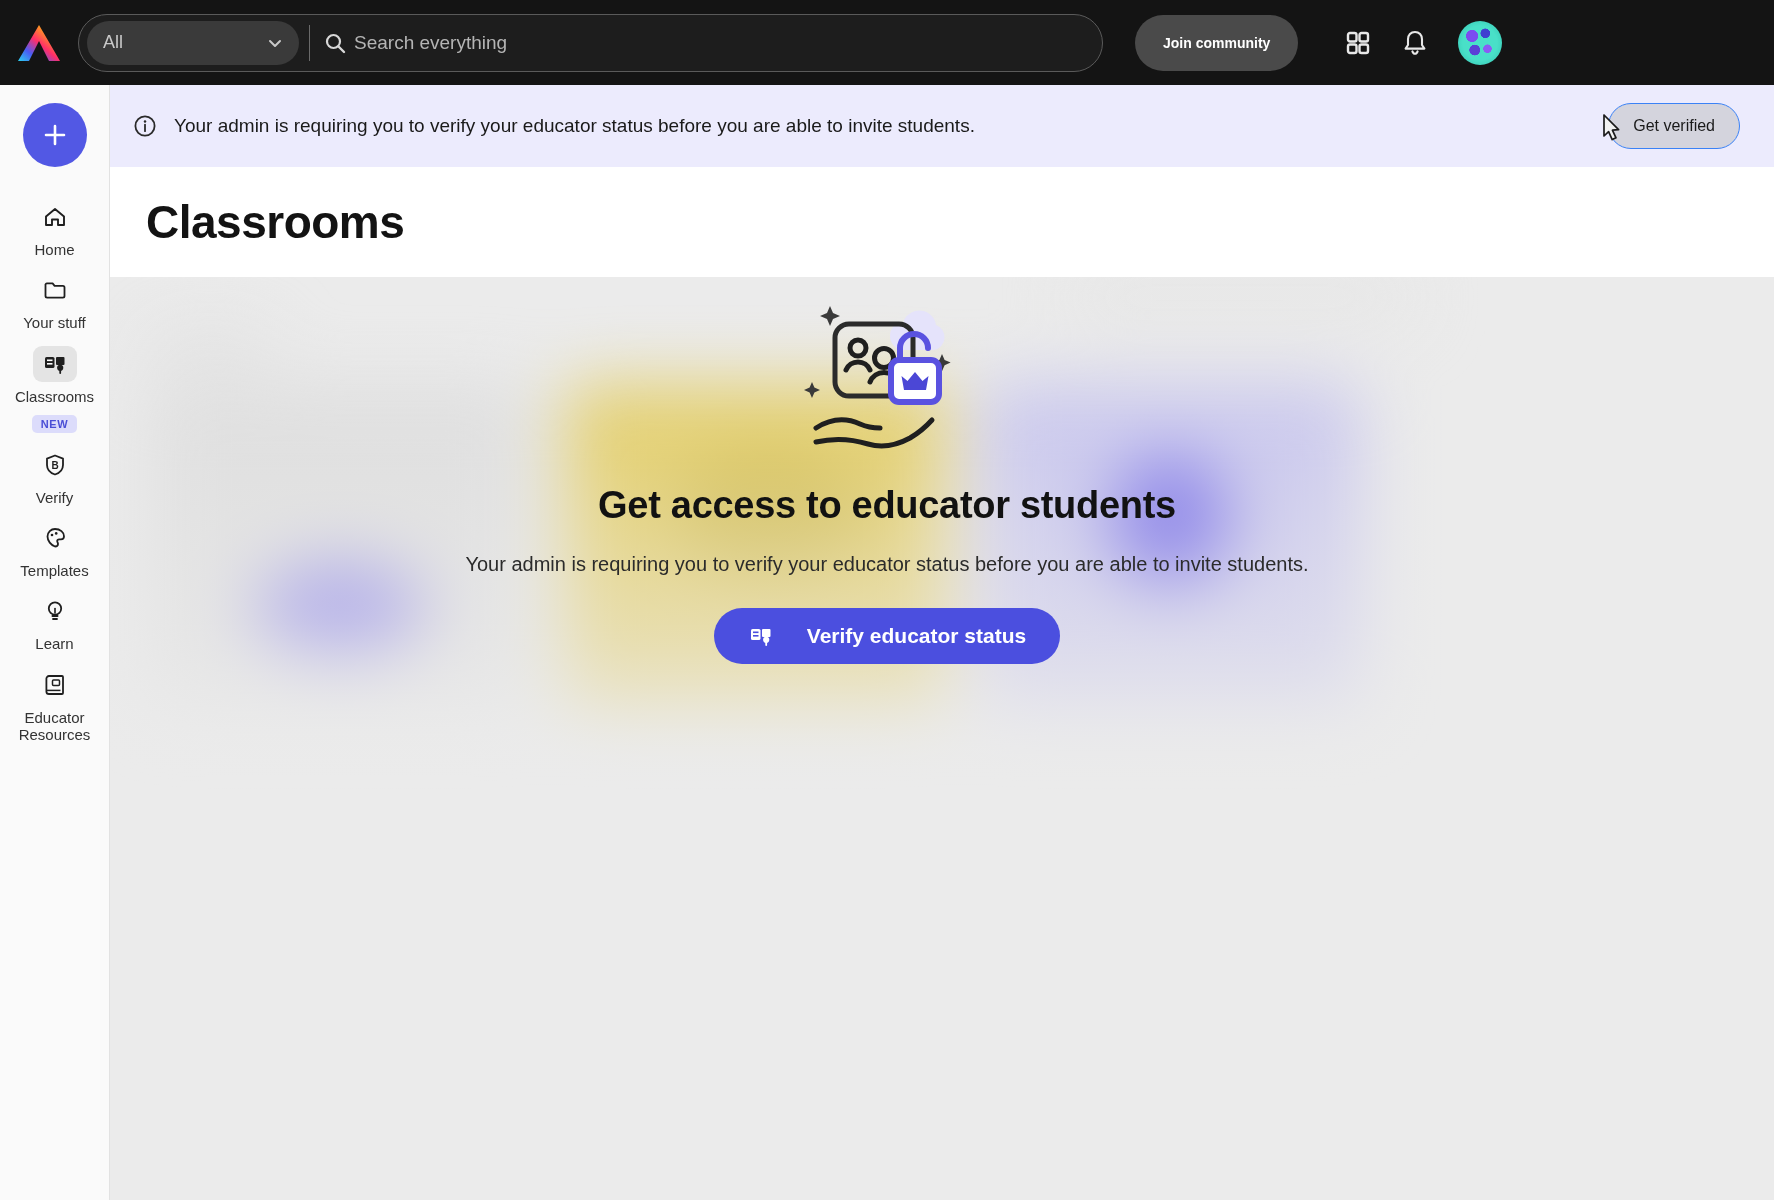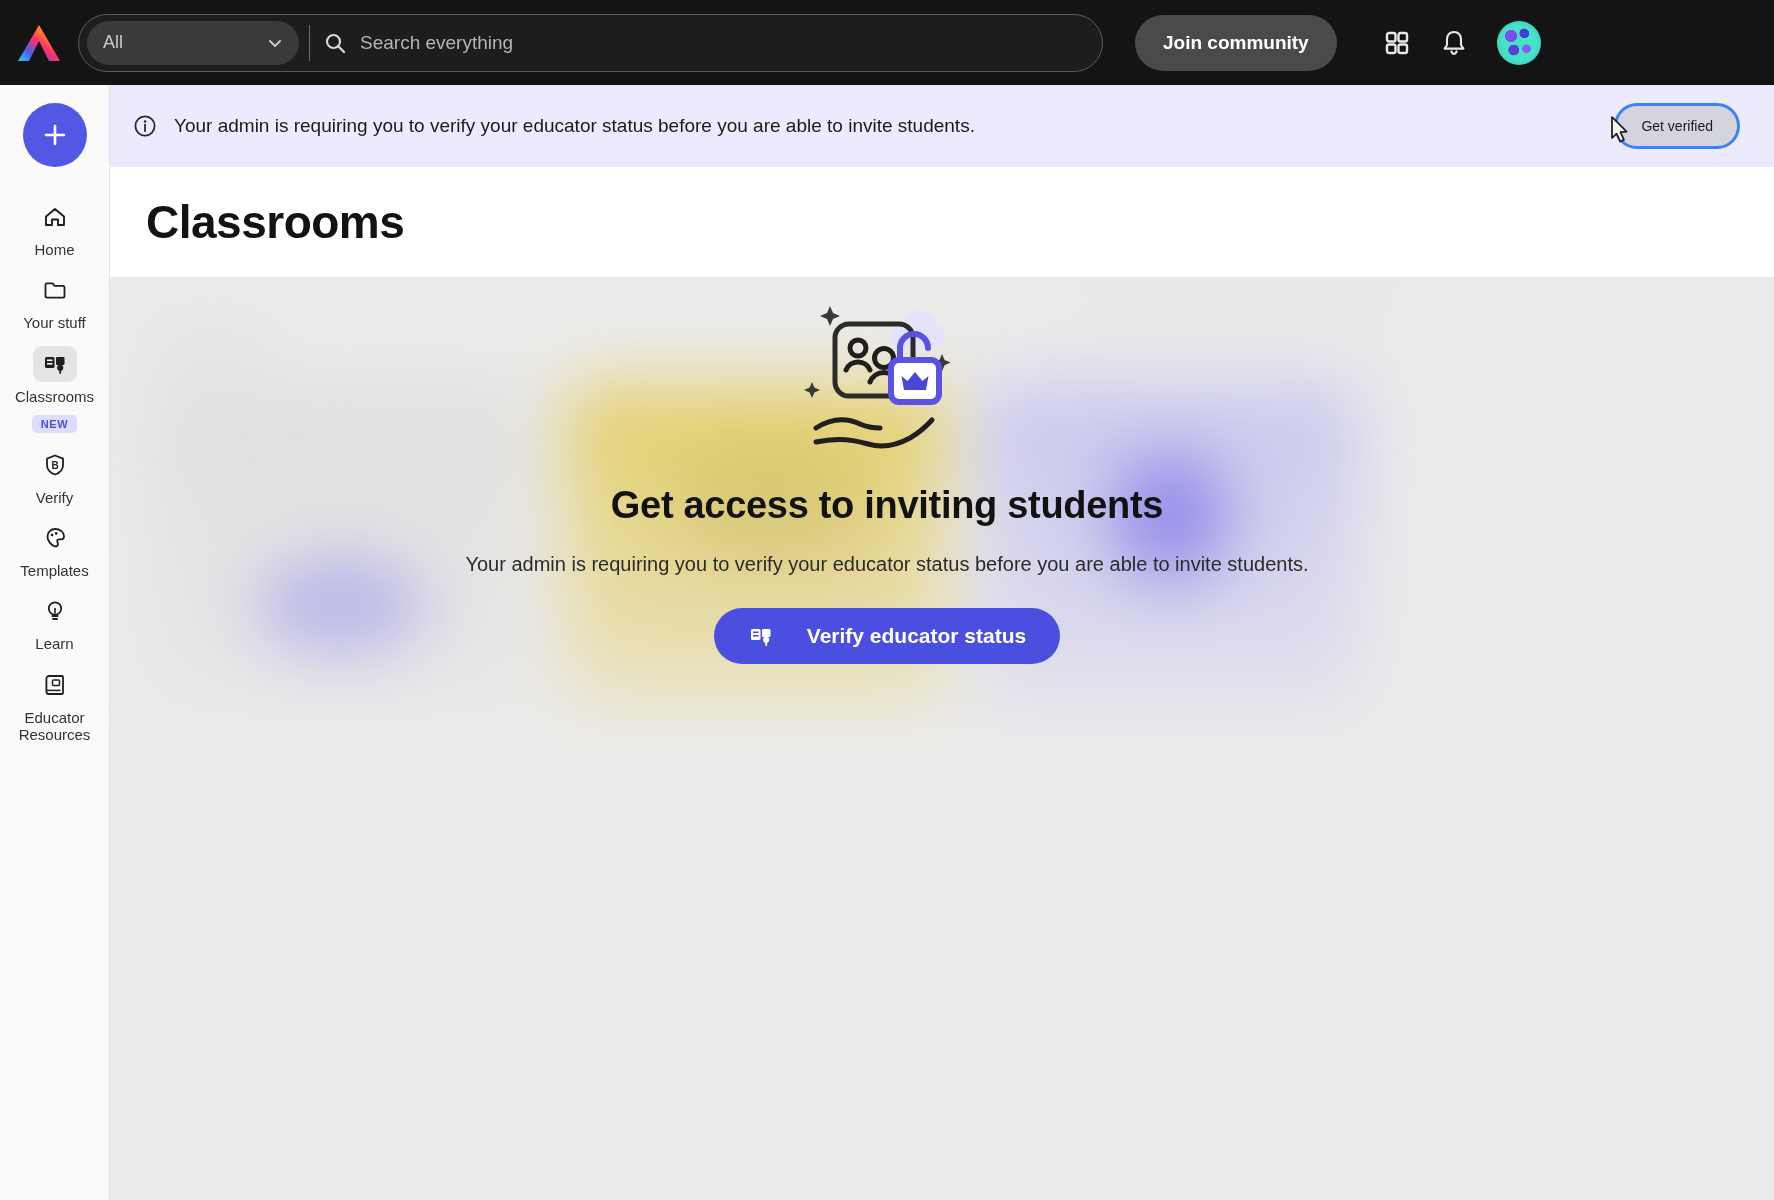--- a/index.html
+++ b/index.html
@@ -24,31 +24,31 @@
   }
   .scope-pill {
     margin-left: 8px; width: 212px; height: 44px;
     border-radius: 22px; background: #3a3a3a;
     display: flex; align-items: center; padding: 0 16px;
     color: #c9c9c9; font-size: 18px; cursor: pointer;
   }
   .scope-pill .scope-label { flex: 1; }
   .chev { width: 16px; height: 16px; }
   .vdiv { width: 1px; height: 36px; background: #6a6a6a; margin: 0 14px 0 10px; }
-  .search-area { display: flex; align-items: center; flex: 1; gap: 14px; padding-right: 20px; }
+  .search-area { display: flex; align-items: center; flex: 1; gap: 8px; padding-right: 20px; }
   .search-input {
     background: transparent; border: 0; outline: none;
     color: #d8d8d8; font-size: 19px; font-family: inherit; flex: 1;
   }
   .search-input::placeholder { color: #b4b4b4; }
 
   .join-btn {
     margin-left: 32px; height: 56px; padding: 0 28px;
     border-radius: 28px; border: 0; background: #4a4a4a; color: #fff;
-    font-size: 19px; font-weight: bold; font-family: inherit; cursor: pointer;
+    font-size: 14px; font-weight: bold; font-family: inherit; cursor: pointer;
     display: flex; align-items: center;
   }
   .top-actions { display: flex; align-items: center; gap: 30px; margin-left: 46px; }
   .icon-btn { background: none; border: 0; cursor: pointer; display: flex; align-items: center; padding: 0; }
   .avatar {
     width: 44px; height: 44px; border-radius: 50%; cursor: pointer;
     background:
       radial-gradient(circle at 32% 34%, #7b4cf0 0 14%, transparent 15%),
       radial-gradient(circle at 62% 28%, #3f3fd0 0 11%, transparent 12%),
       radial-gradient(circle at 38% 66%, #5b3fd6 0 13%, transparent 14%),
@@ -88,22 +88,22 @@
 
   
   .banner {
     position: absolute; top: 85px; left: 110px;
     width: 1664px; height: 82px; background: #ecebfd;
     display: flex; align-items: center; padding: 0 34px 0 22px;
   }
   .banner-text { font-size: 19px; color: #1a1a1a; margin-left: 16px; }
   .get-verified-btn {
     margin-left: auto; height: 46px; padding: 0 24px; border-radius: 23px;
-    border: 3px solid #3b82f6; background: #d4d4dd; color: #1a1a1a;
-    font-size: 14px; font-family: inherit; cursor: pointer;
+    border: 1px solid #3b82f6; background: #d4d4dd; color: #1a1a1a;
+    font-size: 16px; font-family: inherit; cursor: pointer;
     display: flex; align-items: center; position: relative;
   }
   .cursor-glyph { position: absolute; left: -14px; top: 6px; }
 
   
   .page-title-bar {
     position: absolute; top: 167px; left: 110px;
     width: 1664px; height: 110px; background: #fff;
     display: flex; align-items: center; padding-left: 36px;
   }
@@ -338,21 +338,21 @@
       <path d="M78 104 a15 15 0 0 1 28 0" fill="none" stroke="#1f1f1f" stroke-width="5" stroke-linecap="round"></path>
 
       <path d="M108 82 V70 a14 14 0 0 1 28 0" fill="none" stroke="#5a52e0" stroke-width="6" stroke-linecap="round"></path>
       <rect x="99" y="82" width="48" height="42" rx="8" fill="#fff" stroke="#5a52e0" stroke-width="6"></rect>
       <path d="M112 112 l-2.5 -14 6 5 7.5 -9 7.5 9 6 -5 -2.5 14z" fill="#4b47d6"></path>
 
       <path d="M24 150 q22 -14 44 -4 q9 4 20 4" fill="none" stroke="#1f1f1f" stroke-width="5" stroke-linecap="round"></path>
       <path d="M24 164 q26 -6 52 2 q20 6 42 -6 q12 -7 22 -18" fill="none" stroke="#1f1f1f" stroke-width="5" stroke-linecap="round"></path>
     </svg>
 
-    <div class="promo-title">Get access to inviting students</div>
+    <div class="promo-title">Get access to educator students</div>
     <div class="promo-sub">Your admin is requiring you to verify your educator status before you are able to invite students.</div>
 
     <button class="verify-btn">
       <svg width="26" height="26" viewBox="0 0 26 26">
         <rect x="3" y="6" width="9.5" height="11" rx="1.6" fill="#fff"></rect>
         <rect x="5" y="8.5" width="5.5" height="1.6" fill="#4b4fdf"></rect>
         <rect x="5" y="12" width="5.5" height="1.6" fill="#4b4fdf"></rect>
         <path d="M15 6 H21.5 A1 1 0 0 1 22.5 7 V13 A1 1 0 0 1 21.5 14 H15 A1 1 0 0 1 14 13 V7 A1 1 0 0 1 15 6 Z" fill="#fff"></path>
         <circle cx="18.2" cy="16.8" r="3.1" fill="#fff"></circle>
         <path d="M18.2 19.5 V22" stroke="#fff" stroke-width="1.8" stroke-linecap="round"></path>

